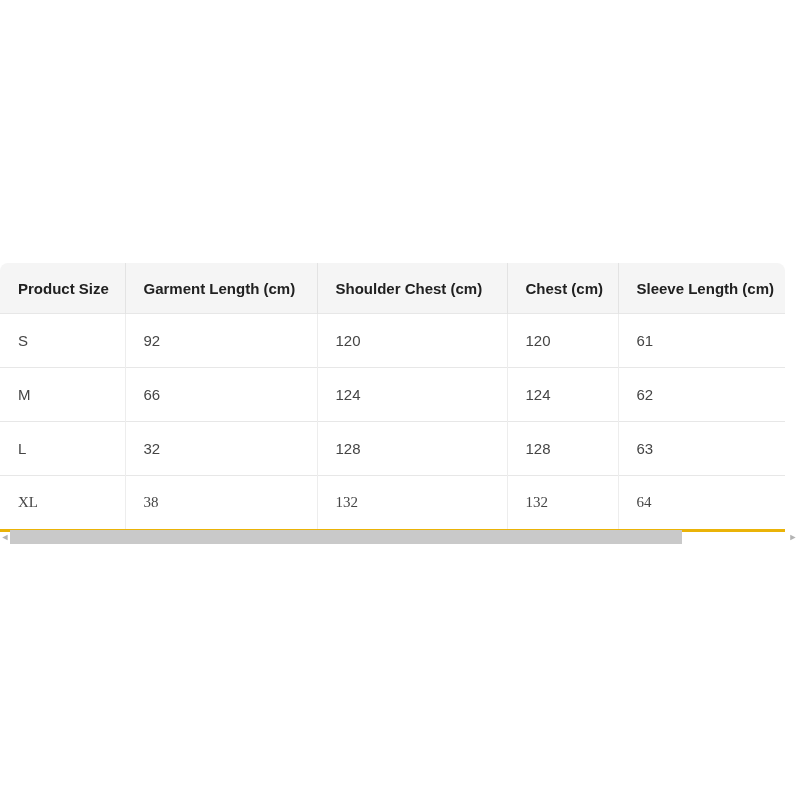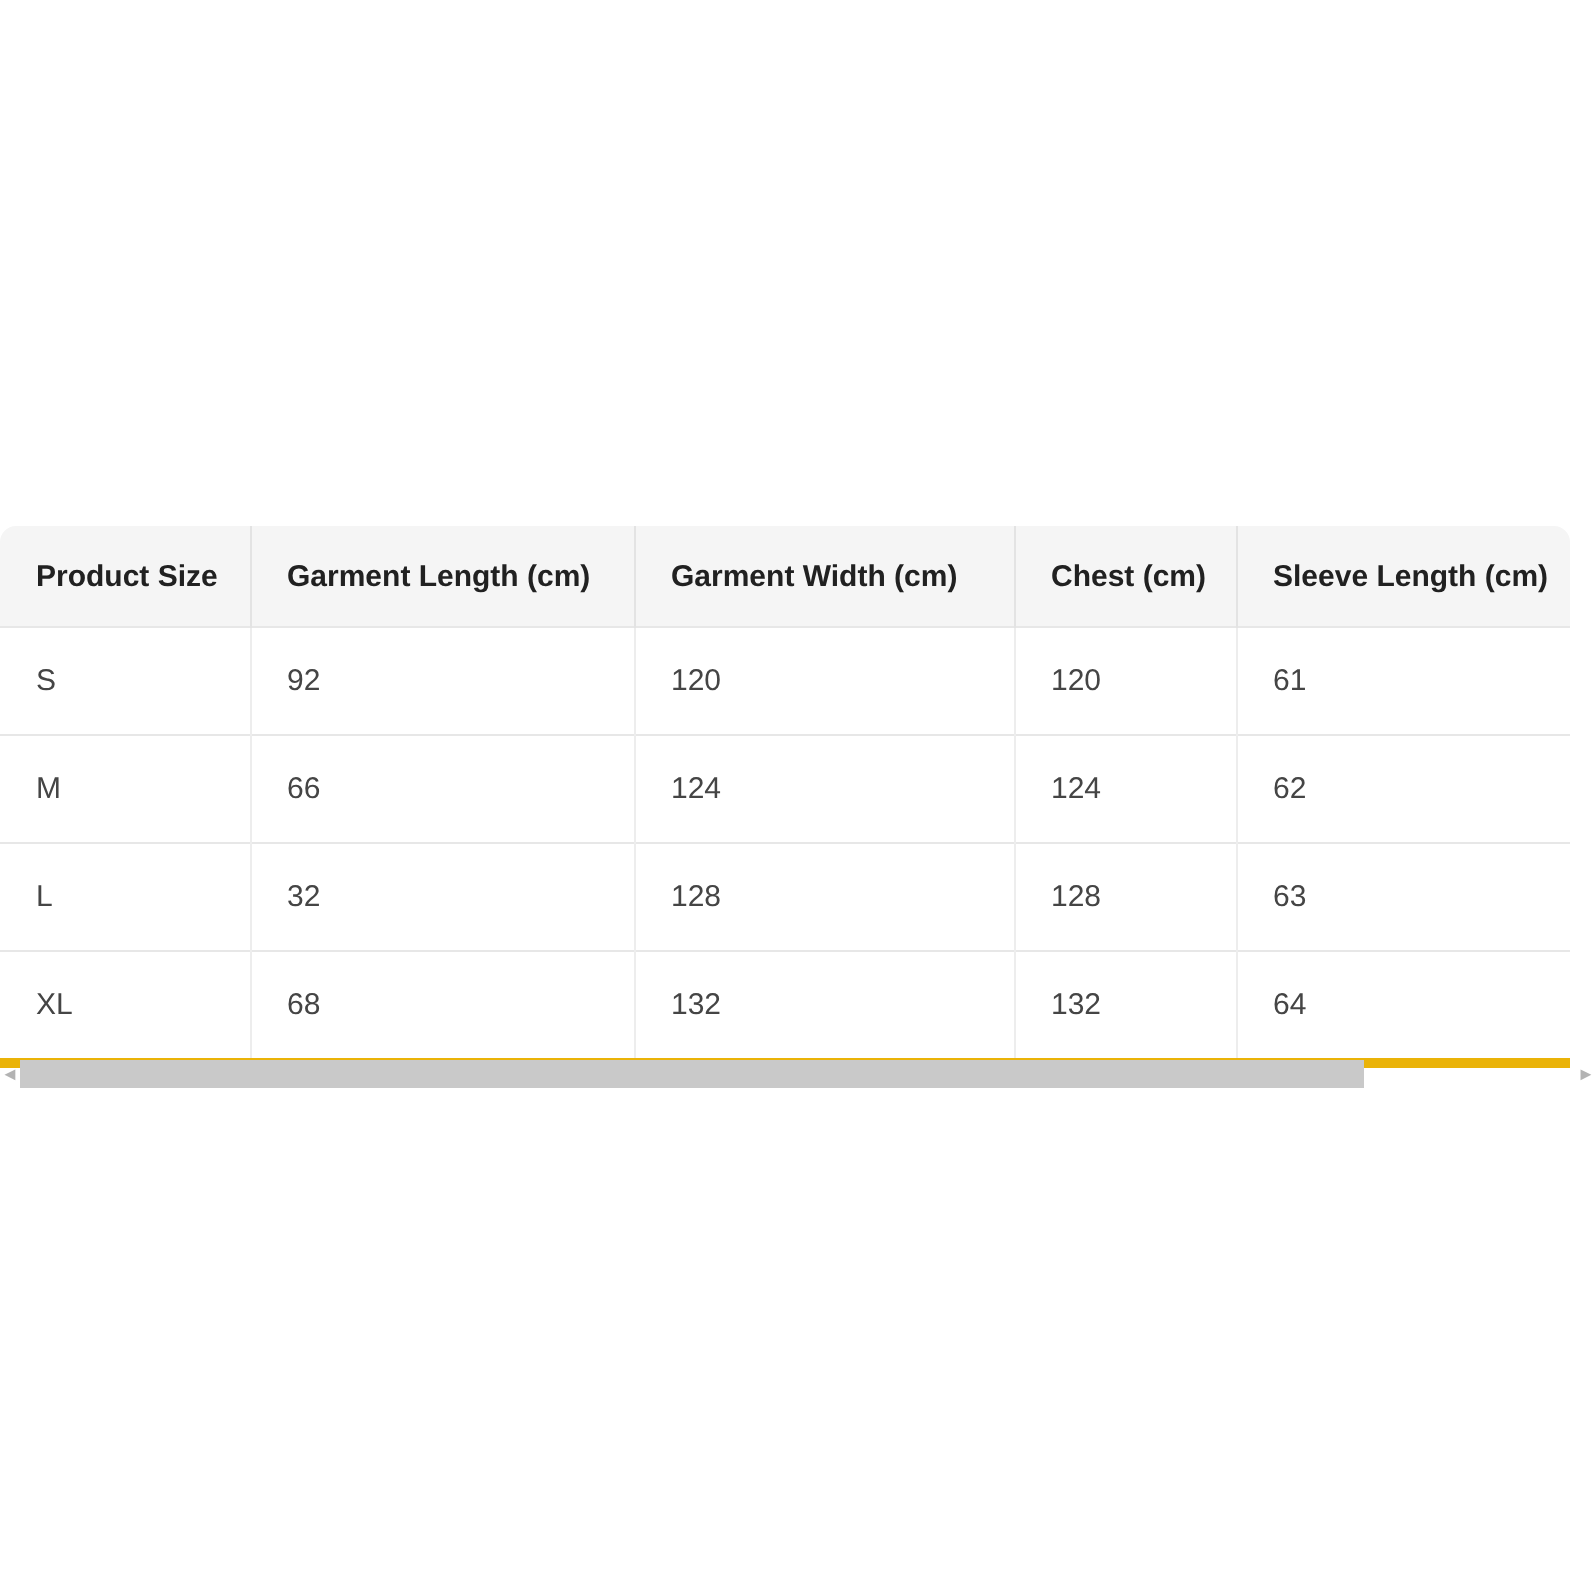--- a/index.html
+++ b/index.html
@@ -53,21 +53,21 @@
     padding: 0 10px 0 18px;
     font-size: 15px;
     font-weight: 400;
     color: #454545;
     border-top: 1px solid #e7e7e7;
     border-left: 1px solid #ededed;
     background: #ffffff;
     white-space: nowrap;
   }
   table.size-table td:first-child { border-left: none; }
-  table.size-table tbody tr:last-child td { border-bottom: 5px solid #eab308; }
+  table.size-table tbody tr:last-child td { border-bottom: 3px solid #eab308; font-family: Liberation Serif, serif; }
 
   .hscrollbar {
     position: absolute;
     top: 528px;
     left: 0;
     width: 798px;
     height: 18px;
   }
   .sb-thumb {
     position: absolute;
@@ -102,21 +102,21 @@
         <col class="c0">
           <col class="c1">
           <col class="c2">
           <col class="c3">
           <col class="c4">
       </colgroup>
       <thead>
         <tr id="header-row">
             <th>Product Size</th>
             <th>Garment Length (cm)</th>
-            <th>Garment Width (cm)</th>
+            <th>Shoulder Chest (cm)</th>
             <th>Chest (cm)</th>
             <th>Sleeve Length (cm)</th>
           </tr>
       </thead>
       <tbody id="body-rows">
           <tr>
             <td>S</td>
             <td>92</td>
             <td>120</td>
             <td>120</td>
@@ -131,21 +131,21 @@
           </tr>
           <tr>
             <td>L</td>
             <td>32</td>
             <td>128</td>
             <td>128</td>
             <td>63</td>
           </tr>
           <tr>
             <td>XL</td>
-            <td>68</td>
+            <td>38</td>
             <td>132</td>
             <td>132</td>
             <td>64</td>
           </tr>
         </tbody>
     </table>
   </div>
 
   <div class="hscrollbar">
     <span class="sb-arrow left">◄</span>

